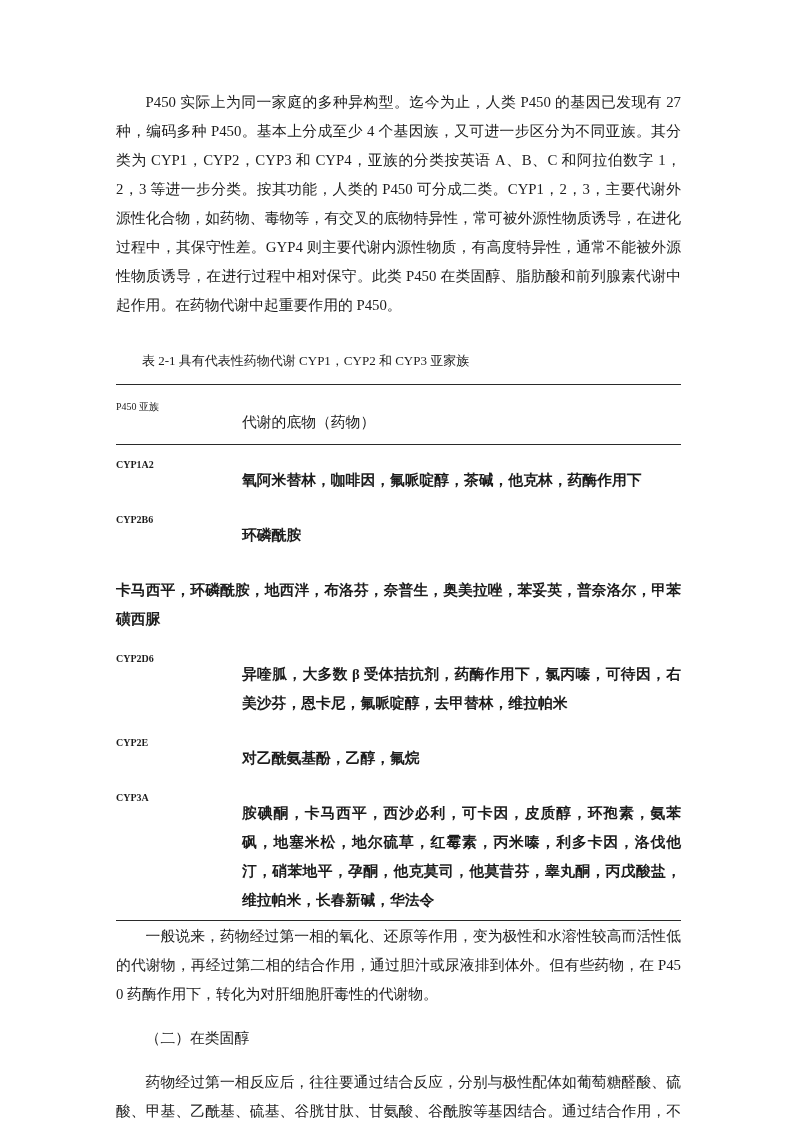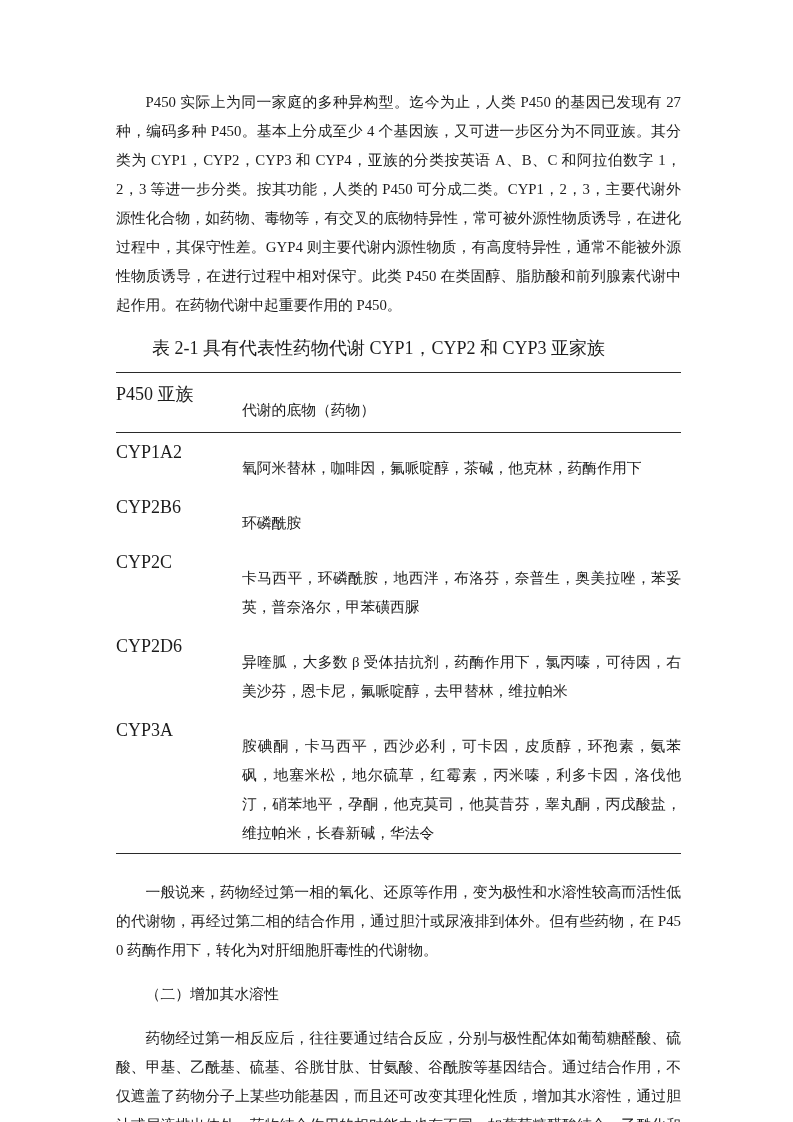--- a/index.html
+++ b/index.html
@@ -22,54 +22,55 @@
   }
   .para {
     margin: 0;
     font-size: 14.8px;
     line-height: 29px;
     text-align: justify;
     text-indent: 2em;
     word-break: break-all;
   }
   .caption {
-    margin: 14px 0 9px 0;
-    font-size: 18px;
+    margin: 26px 0 9px 0;
+    font-size: 13px;
     line-height: 29px;
     text-indent: 2em;
   }
   .tbl {
     border-top: 1px solid #2a2a2a;
     border-bottom: 1px solid #2a2a2a;
   }
   .tbl-header {
     display: flex;
     border-bottom: 1px solid #2a2a2a;
     padding: 7px 0;
   }
   .tbl-row {
     display: flex;
     padding: 5px 0;
+    font-weight: bold;
   }
   .col-family {
     flex: none;
     width: 126px;
-    font-size: 18px;
+    font-size: 10px;
     line-height: 29px;
   }
   .col-substrates {
     flex: 1;
     font-size: 14.8px;
     line-height: 29px;
     text-align: justify;
     word-break: break-all;
     margin-top: 16px;
   }
   .after-table {
-    margin-top: 24px;
+    margin-top: 1px;
     font-family: Liberation Serif, serif;
   }
   .section-heading {
     margin: 15px 0 15px 0;
     font-size: 14.8px;
     line-height: 29px;
     text-indent: 2em;
   }
 </style>
 </head>
@@ -91,35 +92,38 @@
       <div class="col-family">CYP1A2</div>
       <div class="col-substrates">氧阿米替林，咖啡因，氟哌啶醇，茶碱，他克林，药酶作用下</div>
     </div>
 
     <div class="tbl-row">
       <div class="col-family">CYP2B6</div>
       <div class="col-substrates">环磷酰胺</div>
     </div>
 
     <div class="tbl-row">
-      <div class="col-family">CYP2C</div>
       <div class="col-substrates">卡马西平，环磷酰胺，地西泮，布洛芬，奈普生，奥美拉唑，苯妥英，普奈洛尔，甲苯磺西脲</div>
     </div>
 
     <div class="tbl-row">
       <div class="col-family">CYP2D6</div>
       <div class="col-substrates">异喹胍，大多数 β 受体拮抗剂，药酶作用下，氯丙嗪，可待因，右美沙芬，恩卡尼，氟哌啶醇，去甲替林，维拉帕米</div>
     </div>
 
+    <div class="tbl-row">
+      <div class="col-family">CYP2E</div>
+      <div class="col-substrates">对乙酰氨基酚，乙醇，氟烷</div>
+    </div>
 
     <div class="tbl-row">
       <div class="col-family">CYP3A</div>
       <div class="col-substrates">胺碘酮，卡马西平，西沙必利，可卡因，皮质醇，环孢素，氨苯砜，地塞米松，地尔硫草，红霉素，丙米嗪，利多卡因，洛伐他汀，硝苯地平，孕酮，他克莫司，他莫昔芬，睾丸酮，丙戊酸盐，维拉帕米，长春新碱，华法令</div>
     </div>
   </div>
 
   <p class="para after-table">一般说来，药物经过第一相的氧化、还原等作用，变为极性和水溶性较高而活性低的代谢物，再经过第二相的结合作用，通过胆汁或尿液排到体外。但有些药物，在 P450 药酶作用下，转化为对肝细胞肝毒性的代谢物。</p>
 
-  <div class="section-heading">（二）增加其水溶性</div>
+  <div class="section-heading">（二）在类固醇</div>
 
   <p class="para">药物经过第一相反应后，往往要通过结合反应，分别与极性配体如葡萄糖醛酸、硫酸、甲基、乙酰基、硫基、谷胱甘肽、甘氨酸、谷酰胺等基因结合。通过结合作用，不仅遮盖了药物分子上某些功能基因，而且还可改变其理化性质，增加其水溶性，通过胆汁或尿液排出体外。药物结合作用的相对能力也有不同，如葡萄糖醛酸结合、乙酰化和甲基化是高能力组，</p>
 
 </div>
 
 </body></html>

